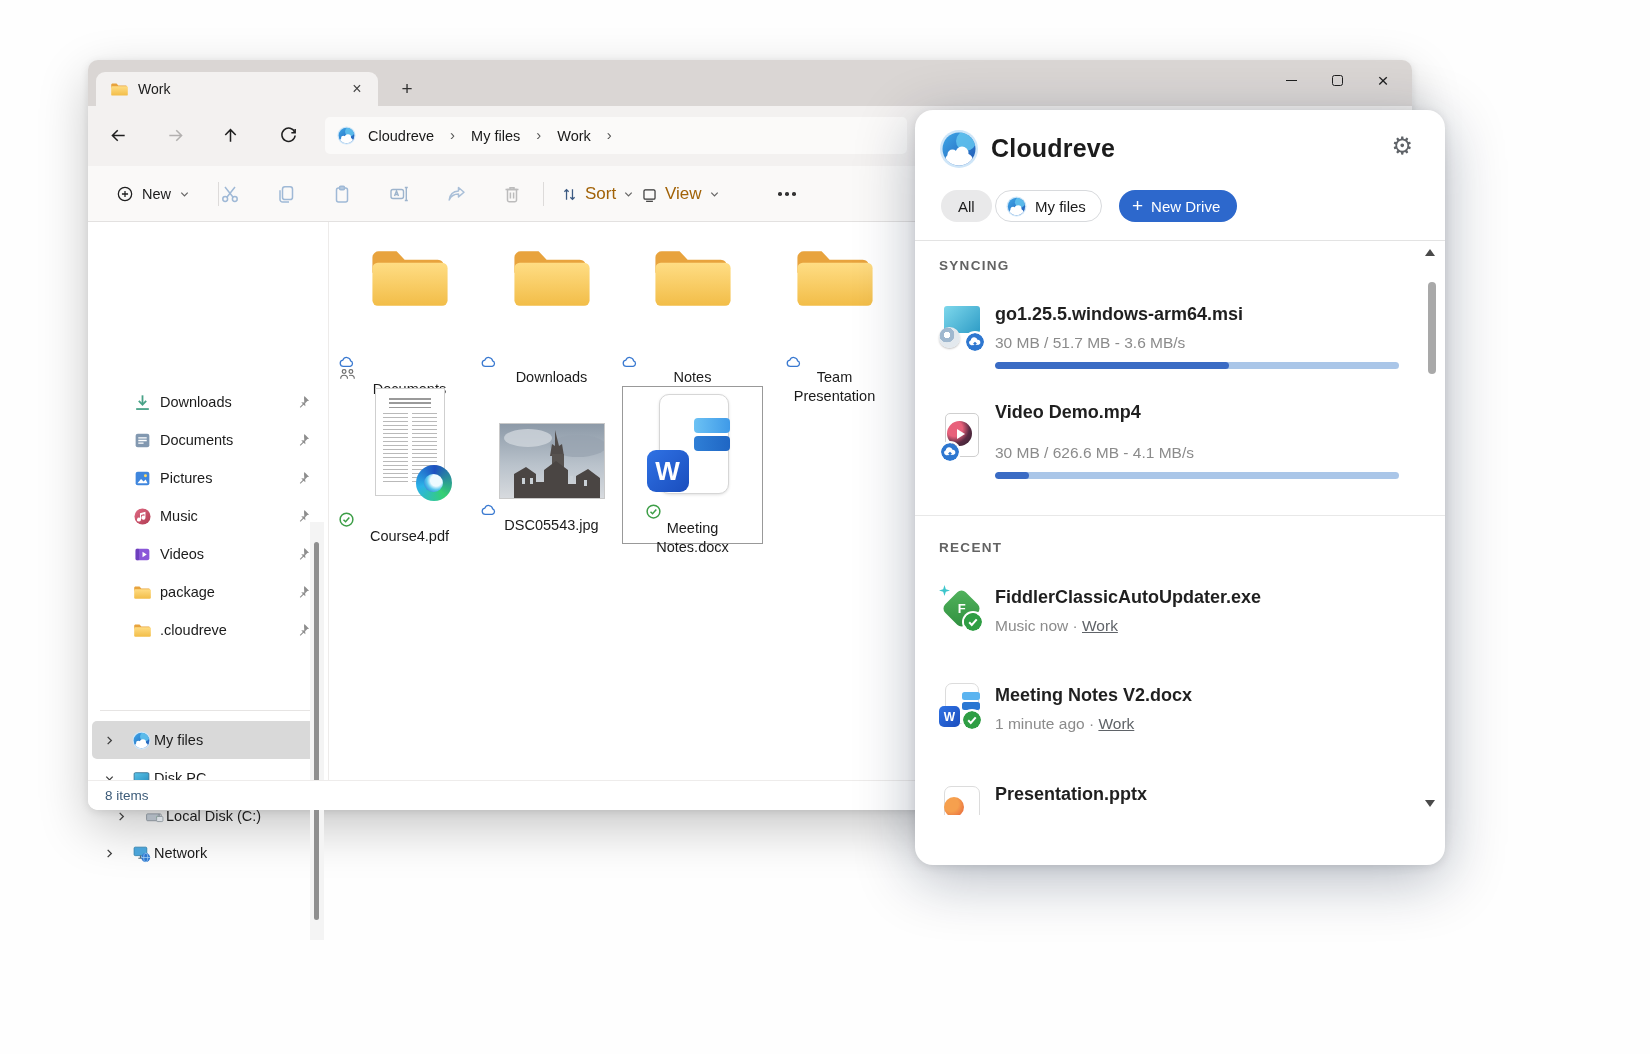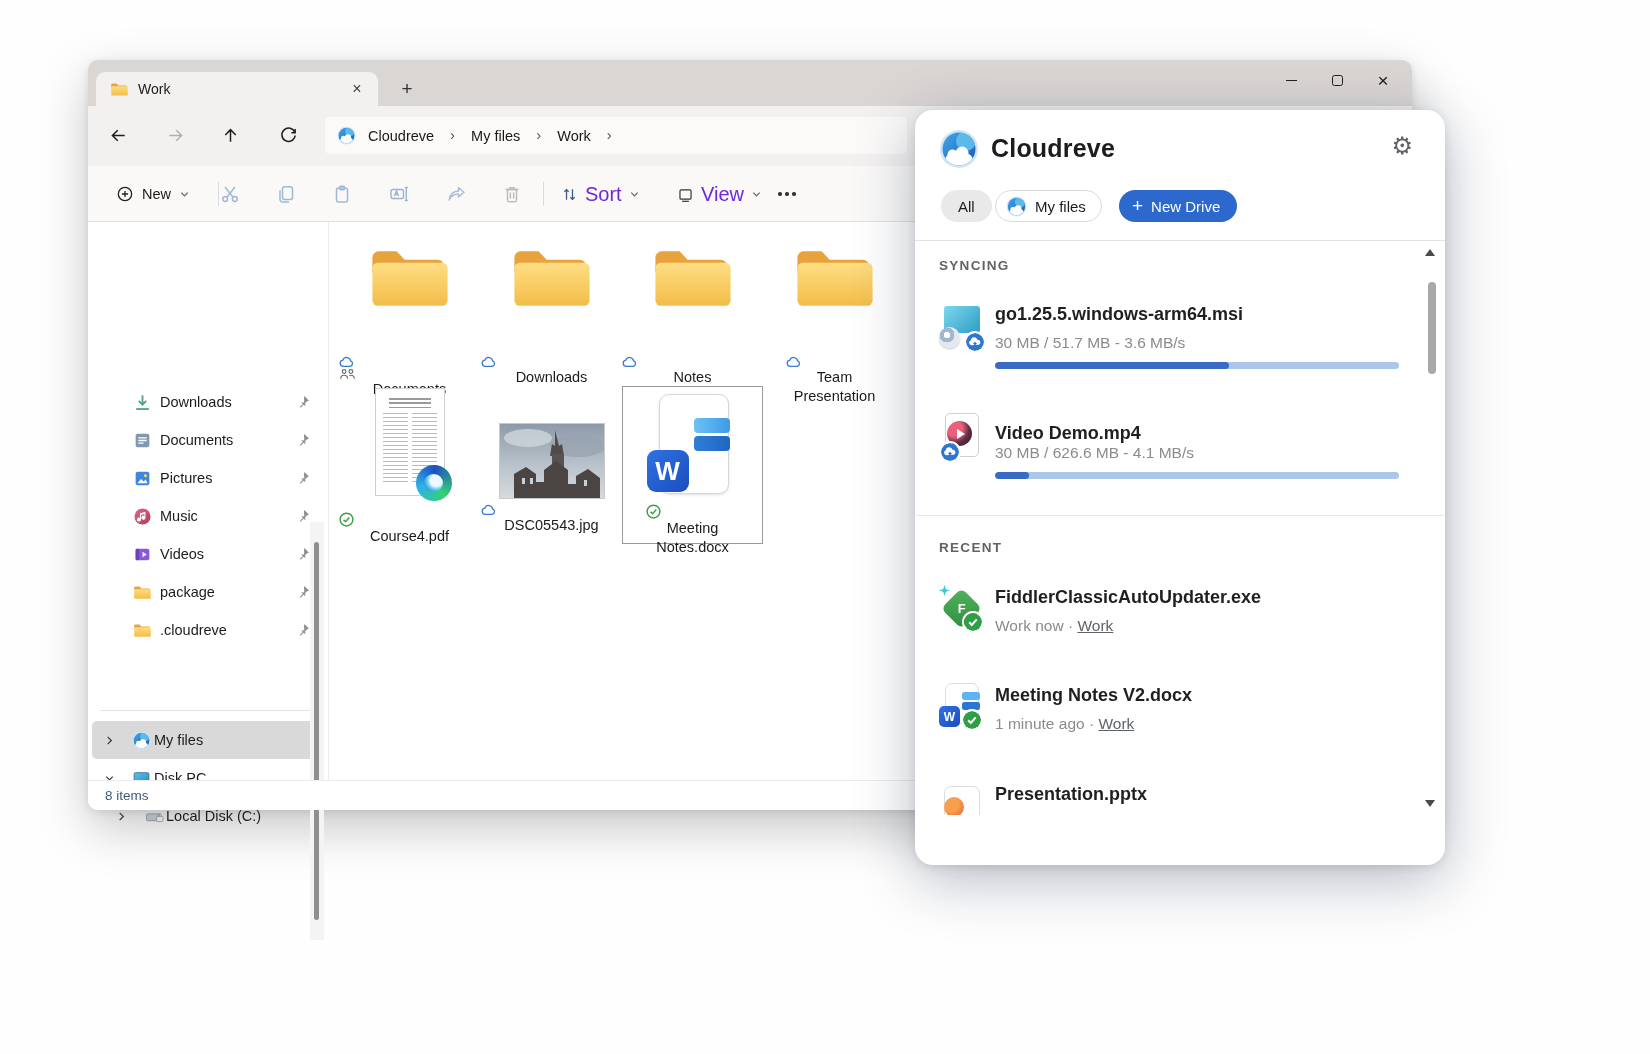--- a/index.html
+++ b/index.html
@@ -33,21 +33,21 @@
   .crumb { font-size:14.5px; color:#191919; padding:2px 4px; }
   .crumb-sep { font-size:15px; color:#555; padding:0 4px 2px; }
 
   .tool { position:absolute; left:0; top:106px; right:0; height:56px; background:#faf9f8; border-bottom:1px solid #e3e1e0; }
   .tool-new { position:absolute; left:18px; top:11px; height:34px; display:flex; align-items:center; gap:8px; padding:0 10px; border-radius:5px; }
   .tool-new span { font-size:14.5px; color:#1b1b1b; }
   .tsep { position:absolute; top:16px; width:1px; height:24px; background:#dddbda; }
   .tbtn { position:absolute; top:11px; width:34px; height:34px; display:flex; align-items:center; justify-content:center; border-radius:5px; }
   .tbtn svg { width:20px; height:20px; }
   .tmenu { position:absolute; top:11px; height:34px; display:flex; align-items:center; gap:7px; padding:0 9px; border-radius:5px; }
-  .tmenu span { font-size:20px; color:#6d28d9; }
+  .tmenu span { font-size:17px; color:#a16207; }
   .dots { display:flex; gap:3.5px; }
   .dots i { width:3.5px; height:3.5px; border-radius:50%; background:#333; }
 
   .body { position:absolute; left:0; top:162px; right:0; bottom:0; background:#fff; border-radius:0 0 10px 10px; }
   
   .sb { position:absolute; left:0; top:0; width:240px; bottom:30px; }
   .sbrow { position:absolute; left:4px; width:232px; height:38px; border-radius:5px; display:flex; align-items:center; }
   .sbrow.sel { background:#d9d9d9; }
   .sb-chev { position:absolute; left:10px; width:14px; display:flex; justify-content:center; color:#3c3c3c; }
   .sb-chev svg { width:11px; height:11px; }
@@ -457,21 +457,21 @@
       <div class="tsep" style="left:455px"></div>
       <div class="tmenu" style="left:464px">
         <svg class="ic" width="17" height="17" style="color:#3c5a82">
             <use href="#sym-sort"></use>
           </svg>
         <span>Sort</span>
         <svg class="ic" width="11" height="11" style="color:#666">
             <use href="#sym-chevd"></use>
           </svg>
       </div>
-      <div class="tmenu" style="left:580px">
+      <div class="tmenu" style="left:544px">
         <svg class="ic" width="17" height="17" style="color:#333">
             <use href="#sym-view"></use>
           </svg>
         <span>View</span>
         <svg class="ic" width="11" height="11" style="color:#666">
             <use href="#sym-chevd"></use>
           </svg>
       </div>
       <div class="tbtn" style="left:682px">
         <div class="dots">
@@ -574,20 +574,31 @@
         <div class="sbrow" style="top:575px">
           <span class="sb-chev" style="left:22px">
               <svg class="ic">
                 <use href="#sym-chevr"></use>
               </svg>
             </span>
           <svg class="ic sb-ic ind">
               <use href="#sym-disk"></use>
             </svg>
           <span class="sb-lbl ind">Local Disk (C:)</span>
+        </div>
+        <div class="sbrow" style="top:612px">
+          <span class="sb-chev">
+              <svg class="ic">
+                <use href="#sym-chevr"></use>
+              </svg>
+            </span>
+          <svg class="ic sb-ic" style="left:40px">
+              <use href="#sym-network"></use>
+            </svg>
+          <span class="sb-lbl tree">Network</span>
         </div>
         <div class="sb-scroll">
           <div class="sb-thumb"></div>
         </div>
       </div>
 
       <div class="ct">
 
         <div class="tile" style="left:10px;top:14px;height:148px">
           <svg class="ic folder-ic" style="margin-top:8px">
@@ -741,21 +752,21 @@
       <div>
         <div class="vid" style="top:172px">
           <div class="vid-page"></div>
             <div class="vid-circle">
               <i></i>
             </div>
           <svg class="ic badge" style="left:0;bottom:0">
               <use href="#sym-cloud-up"></use>
             </svg>
         </div>
-        <div class="fname" style="top:182px">Video Demo.mp4</div>
+        <div class="fname" style="top:161px">Video Demo.mp4</div>
         <div class="fsub" style="top:203px">30 MB / 626.6 MB - 4.1 MB/s</div>
         <div class="pbar" style="top:231px">
           <div class="pfill" style="width: 8.5%;"></div>
         </div>
       </div>
 
       <div class="pn-div" style="top:274px;background:#e8e8e8"></div>
       <div class="sec-h" style="top:299px">RECENT</div>
 
       <div>
@@ -765,21 +776,21 @@
             </div>
           <svg class="ic fid-spark">
               <use href="#sym-spark"></use>
             </svg>
           <svg class="ic badge" style="right:3px;bottom:2px">
               <use href="#sym-check-solid"></use>
             </svg>
         </div>
         <div class="fname" style="top:346px">FiddlerClassicAutoUpdater.exe</div>
         <div class="fsub" style="top:376px">
-          <span>Work now ·</span>
+          <span>Music now ·</span>
           <a>Work</a>
         </div>
       </div>
 
       <div>
         <div class="wsm" style="top:442px">
           <div class="wsm-page"></div>
             <div class="wsm-bar wsm-bar1"></div>
             <div class="wsm-bar wsm-bar2"></div>
             <div class="wsm-w">W</div>

